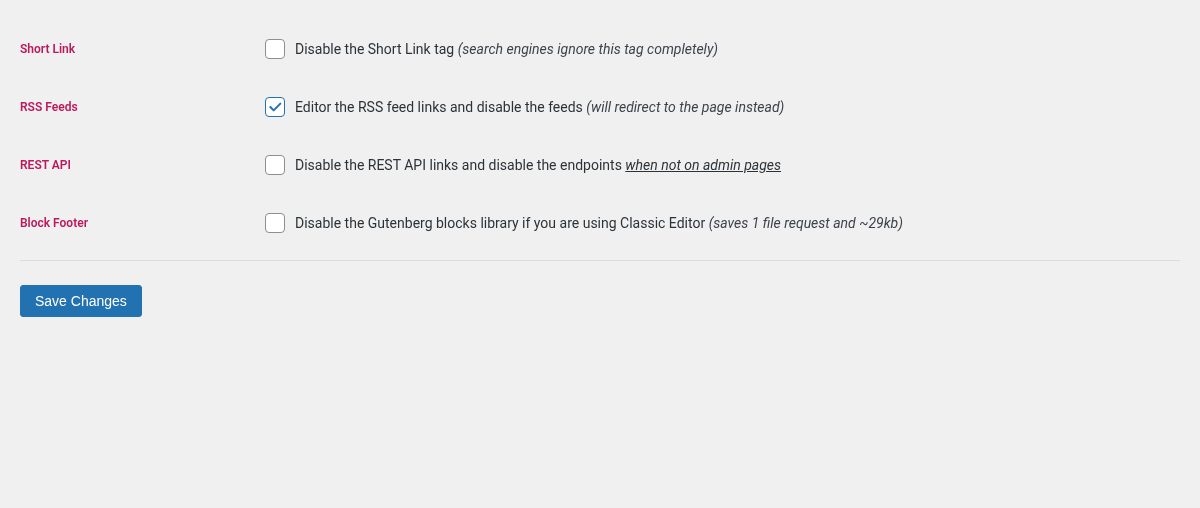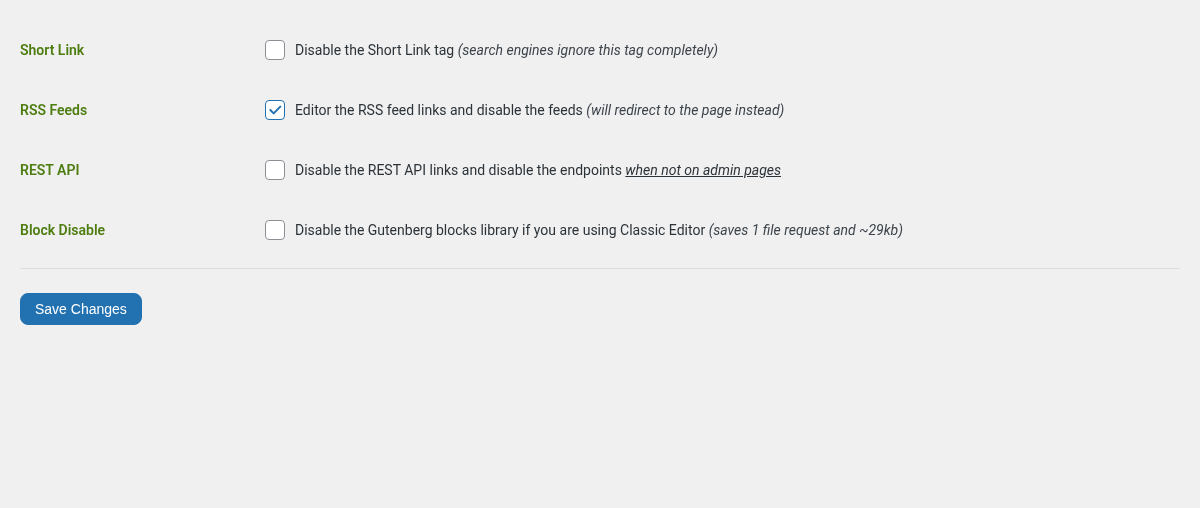--- a/index.html
+++ b/index.html
@@ -14,22 +14,22 @@
   }
   .form-table {
     width: 100%;
     border-collapse: collapse;
   }
   .form-table tr {
   }
   .form-table th {
     text-align: left;
     font-weight: 600;
-    font-size: 14px;
-    color: #4d7c0f;
+    font-size: 12px;
+    color: #be185d;
     padding: 22px 10px 22px 0;
     width: 245px;
     vertical-align: middle;
   }
   .form-table td {
     padding: 18px 10px 18px 0;
     vertical-align: middle;
     font-size: 14px;
     color: #3c434a;
   }
@@ -77,21 +77,21 @@
     height: 1px;
     background: #dcdcde;
     margin: 8px 0 24px 0;
   }
   .save-btn {
     background: #2271b1;
     border: 1px solid #2271b1;
     color: #fff;
     font-size: 14px;
     padding: 7px 14px;
-    border-radius: 8px;
+    border-radius: 3px;
     cursor: pointer;
     font-weight: 400;
   }
 </style>
 </head>
 <body>
 
 
 
 <table class="form-table">
@@ -134,21 +134,21 @@
           
         </span>
         <span class="label-text">
           <span class="t">Disable the REST API links and disable the endpoints </span><span class="uline u">when not on admin pages</span>
         </span>
       </label>
     </td>
   </tr>
 
   <tr>
-    <th>Block Disable</th>
+    <th>Block Footer</th>
     <td>
       <label class="cb-wrap">
         <span class="checkbox">
           
         </span>
         <span class="label-text">
           <span class="t">Disable the Gutenberg blocks library if you are using Classic Editor </span><span class="hint h">(saves 1 file request and ~29kb)</span>
         </span>
       </label>
     </td>

